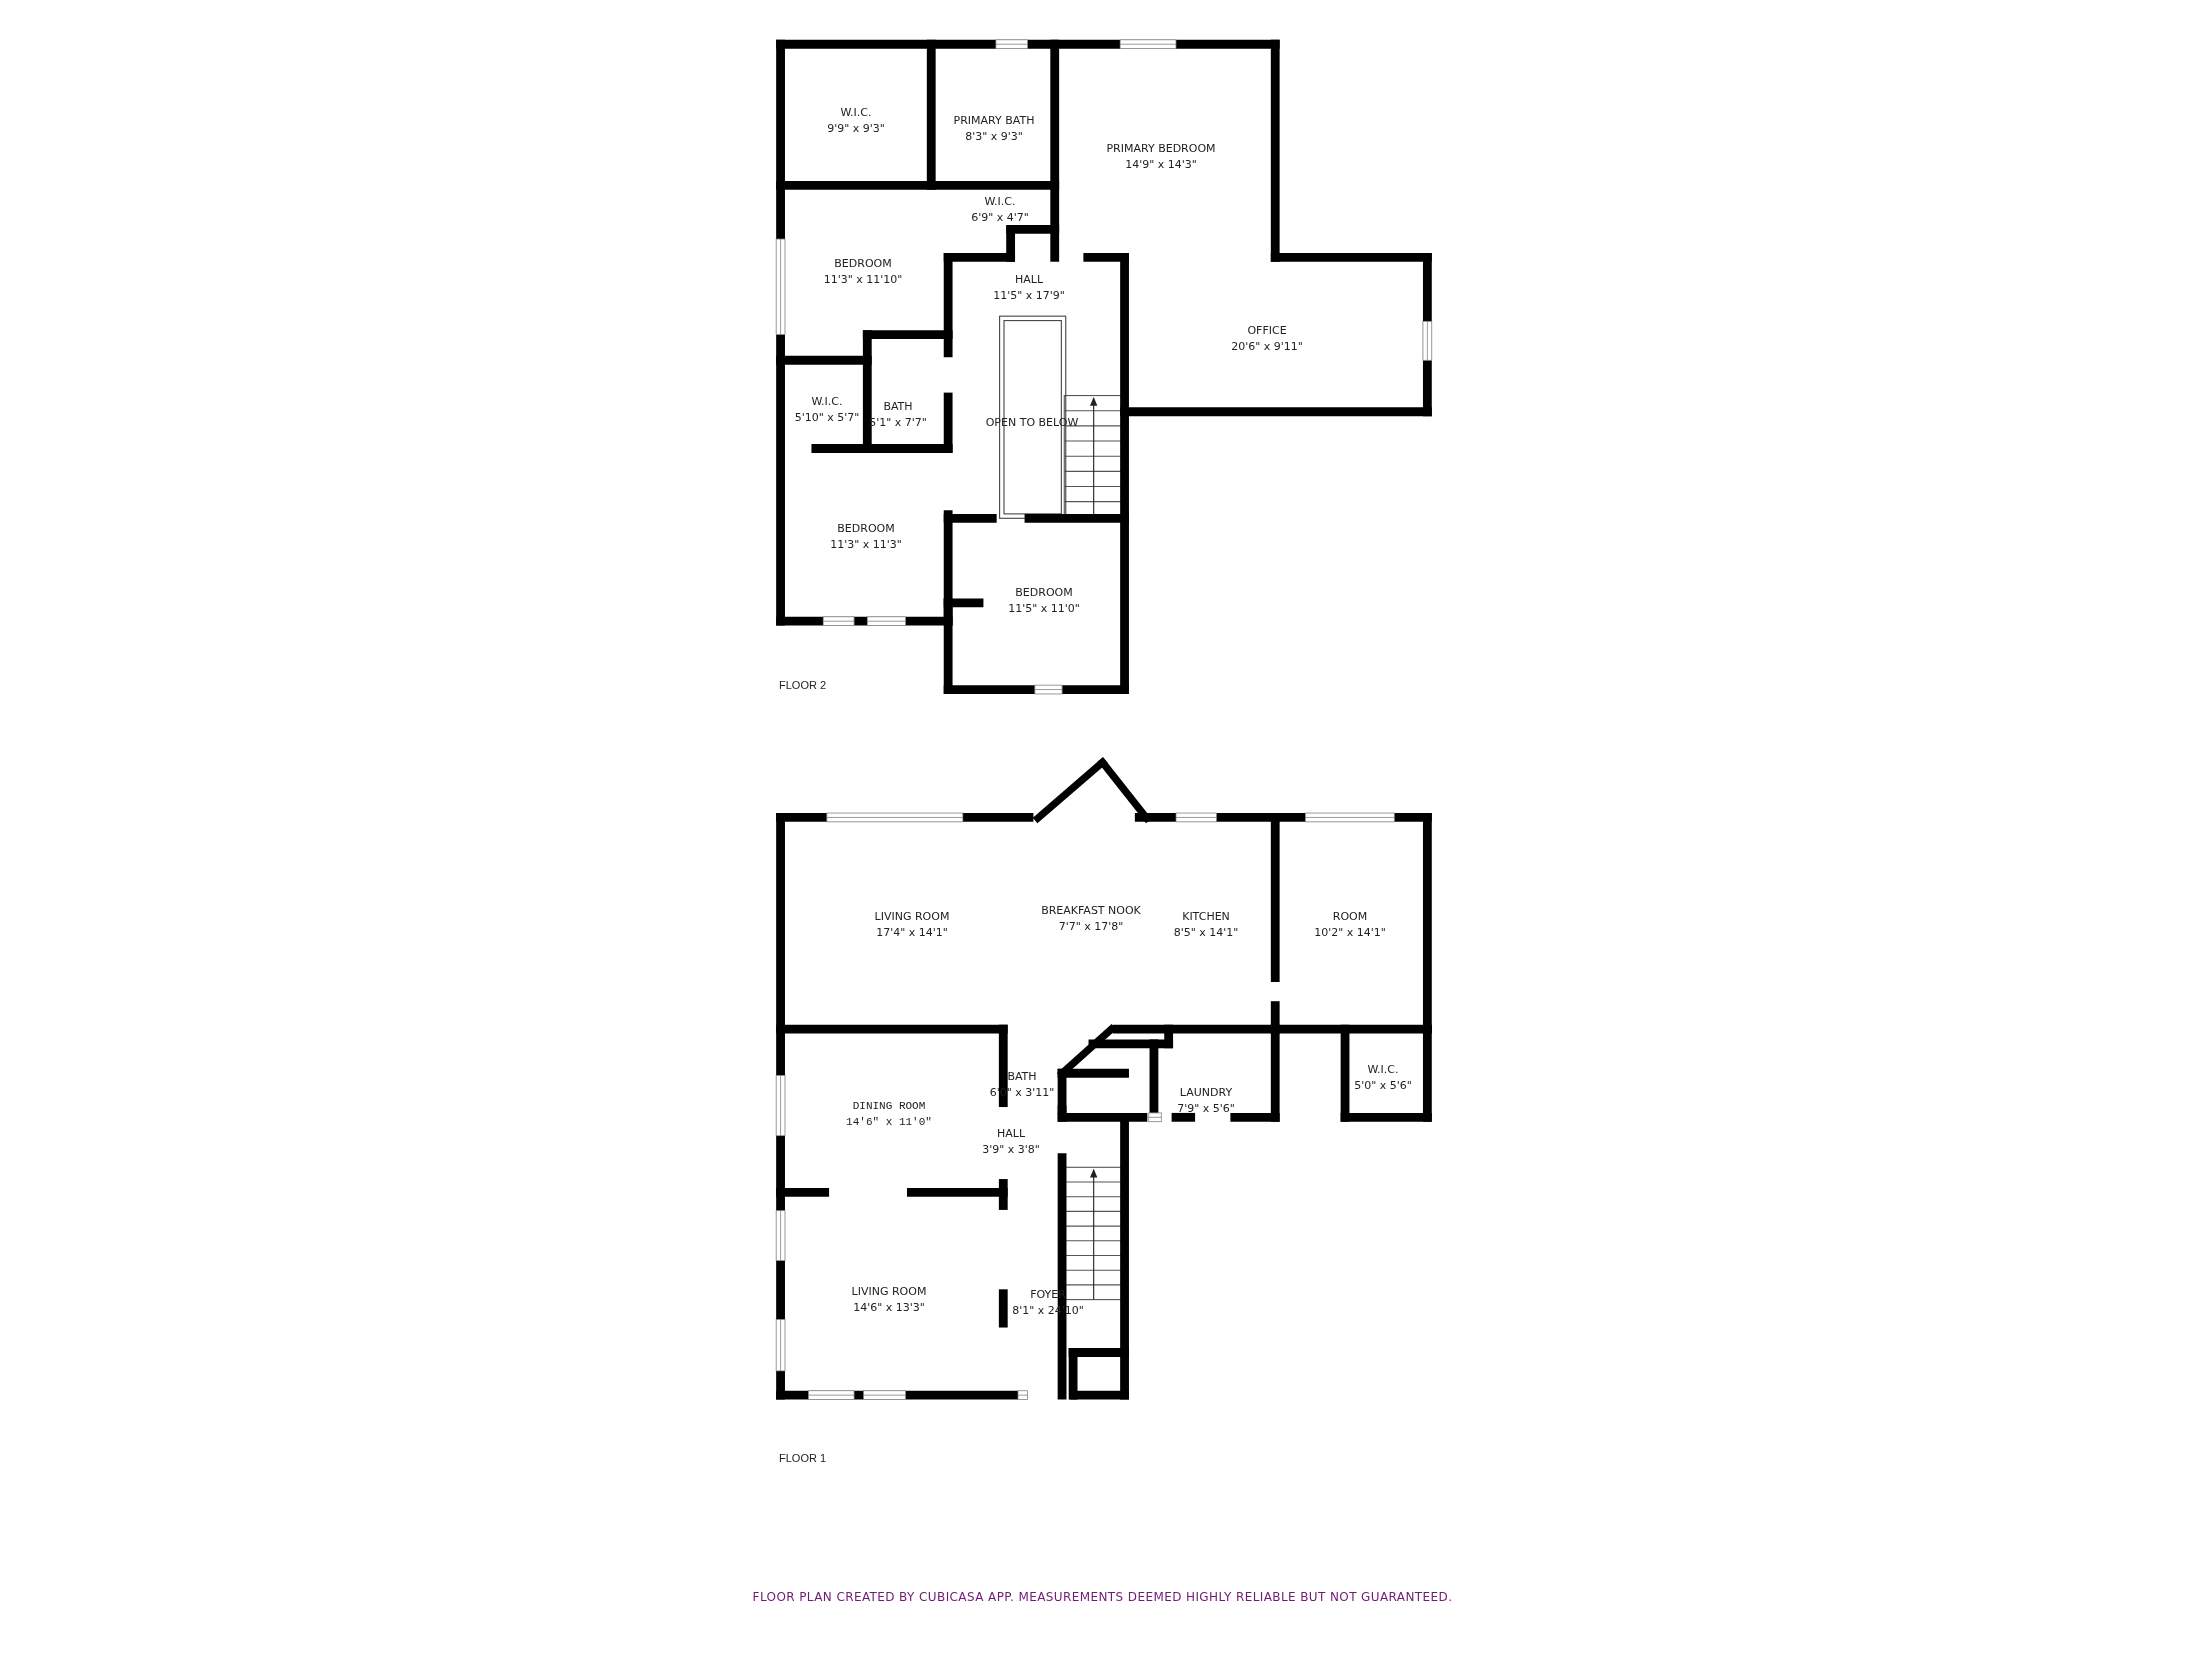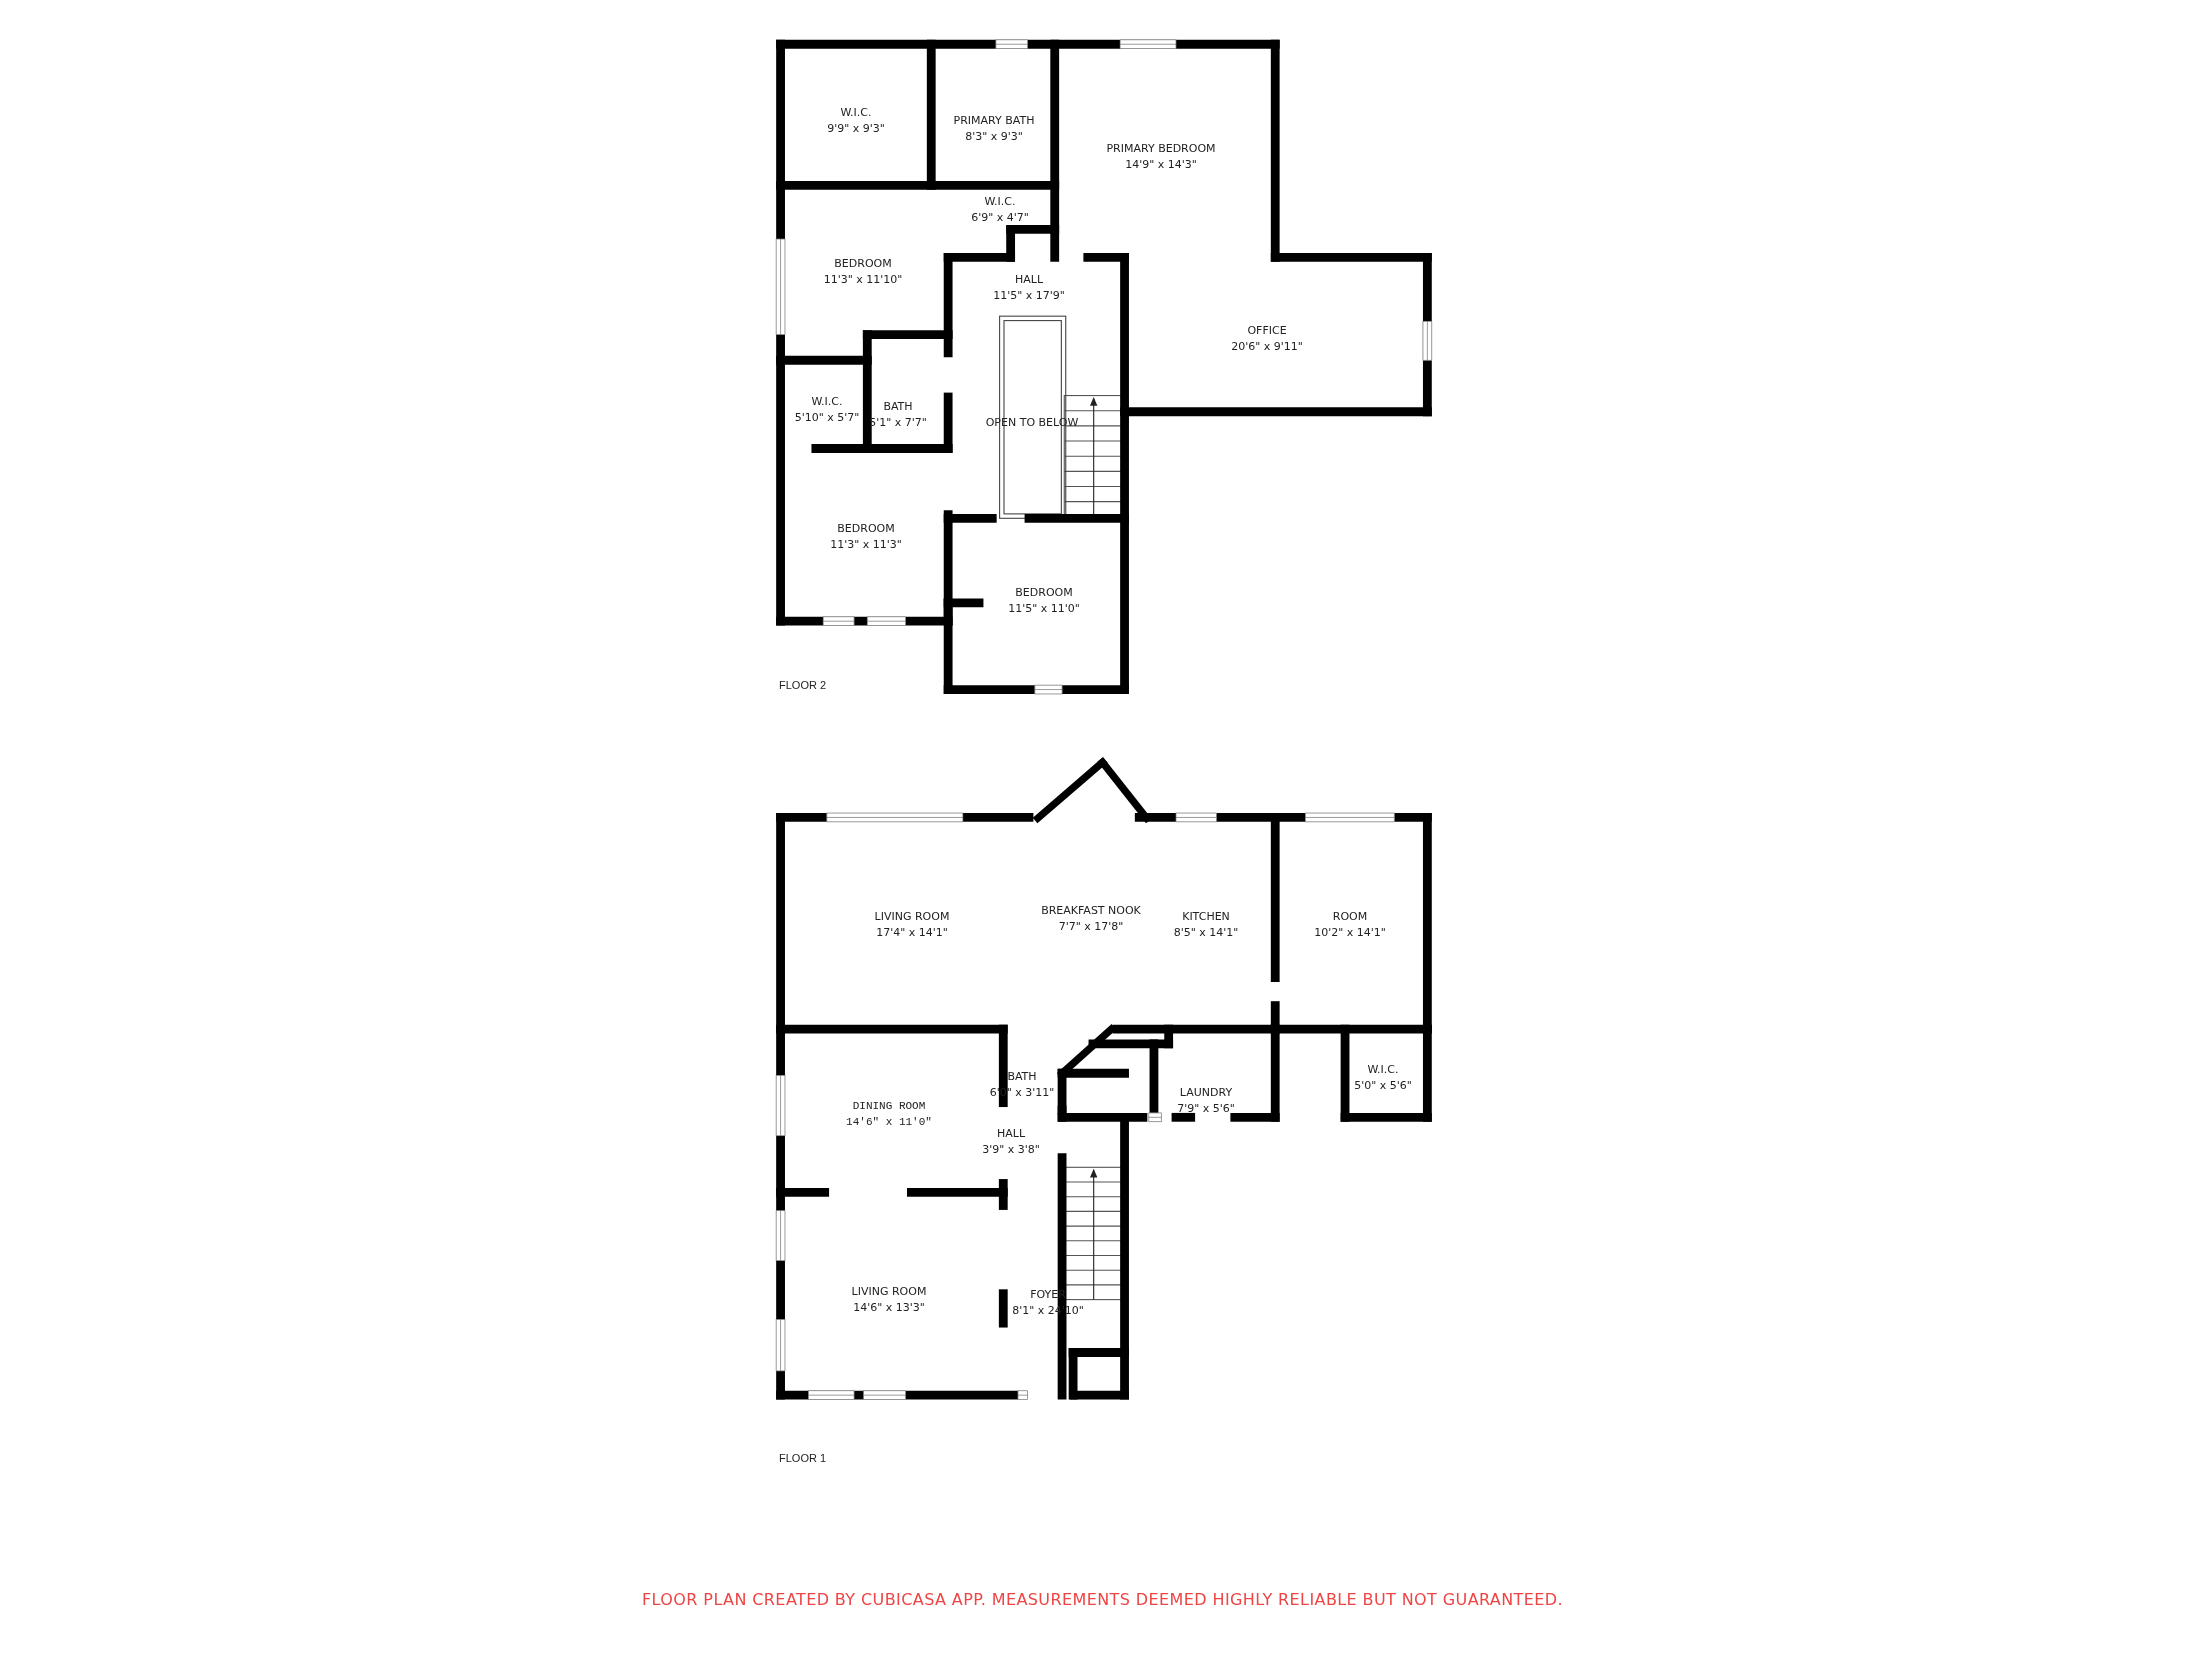--- a/index.html
+++ b/index.html
@@ -2,21 +2,21 @@
 <html style="font-size:11.8px"><head>
 <meta charset="utf-8">
 <style>
   html,body{margin:0;padding:0;background:#ffffff;}
   body{width:2205px;height:1654px;position:relative;overflow:hidden;font-family:"DejaVu Sans",sans-serif;}
   #plan{position:absolute;left:0;top:0;width:2205px;height:1654px;}
   .room-label{position:absolute;transform:translate(-50%,-50%);text-align:center;color:#222;font-size:11px;line-height:16px;white-space:nowrap;font-family:"DejaVu Sans",sans-serif;}
   .room-label .name{display:block;}
   .room-label .dim{display:block;}
   .floor-label{position:absolute;font-size:11px;color:#222;font-family:Liberation Sans, sans-serif;margin-top:22px;}
-  .footer{position:absolute;left:0;width:2205px;top:1590px;text-align:center;font-size:16px;color:#ef4444;letter-spacing:0.4px;font-family:"DejaVu Sans",sans-serif;}
+  .footer{position:absolute;left:0;width:2205px;top:1590px;text-align:center;font-size:12px;color:#701a75;letter-spacing:0.4px;font-family:"DejaVu Sans",sans-serif;}
 </style>
 </head>
 <body>
 
 <svg id="plan" viewBox="0 0 3000 2250" xmlns="http://www.w3.org/2000/svg">
   <g id="stairs-layer">
       <g>
         <rect x="1448" y="538" width="80" height="165" fill="none" stroke="#555" stroke-width="1.5"></rect>
         <line x1="1448" y1="558.625" x2="1528" y2="558.625" stroke="#555" stroke-width="1.5"></line>
         <line x1="1448" y1="579.25" x2="1528" y2="579.25" stroke="#555" stroke-width="1.5"></line>

